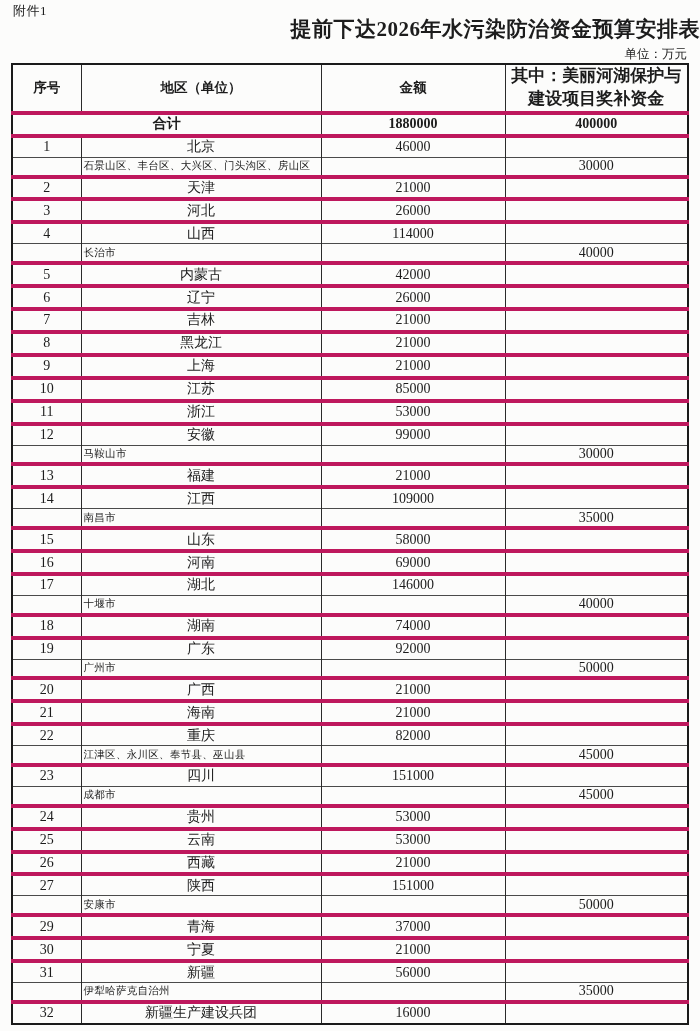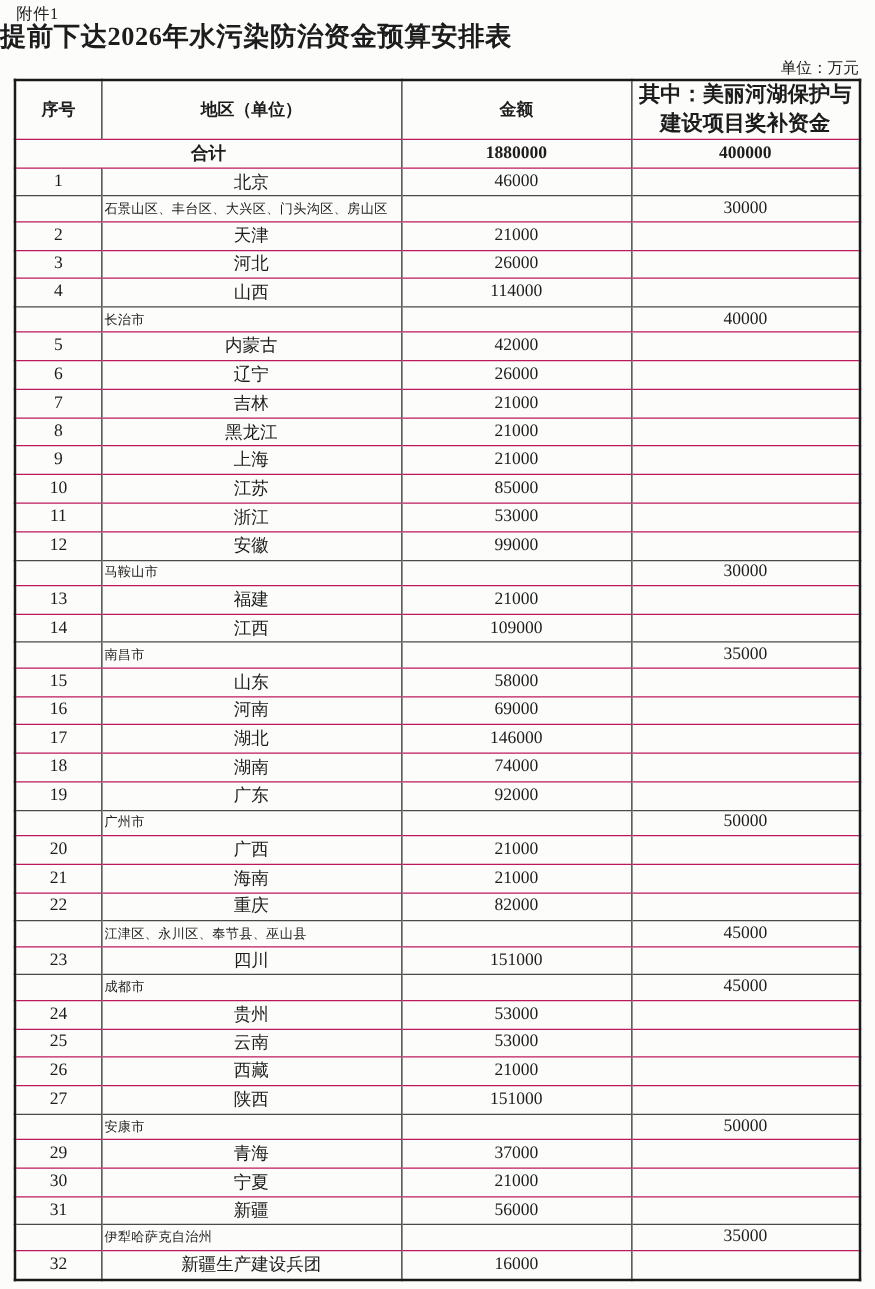--- a/index.html
+++ b/index.html
@@ -18,21 +18,21 @@
     top: 2px;
     font-size: 13px;
     letter-spacing: 0.5px;
   }
   .title {
     position: absolute;
     left: 0;
     right: 0;
     top: 15px;
     margin: 0;
-    text-align: left;
+    text-align: right;
     font-size: 21px;
     font-weight: bold;
     letter-spacing: 0.5px;
   }
   .unit-label {
     position: absolute;
     right: 13px;
     top: 46px;
     font-size: 12.5px;
   }
@@ -61,21 +61,21 @@
   th:first-child, td:first-child { border-left: none; }
   thead tr { height: 42px; }
   thead th {
     font-family: "Liberation Sans", sans-serif;
     font-weight: bold;
     font-size: 13.5px;
     white-space: normal;
     line-height: 1.35;
   }
   thead th.award-h { font-size: 17px; }
-  tbody tr { border-top: 1px solid #be185d; }
+  tbody tr { border-top: 4px solid #be185d; }
   tbody tr.sub { border-top: 1px solid #4a4a4a; }
   tbody td { font-size: 14px; }
   tbody tr.total td { font-weight: bold; }
   tbody tr.sub td.region-cell {
     text-align: left;
     font-size: 10.5px;
     padding-left: 2px;
     letter-spacing: 0.3px;
   }
 </style>
@@ -229,20 +229,26 @@
     <td class="region-cell">河南</td>
     <td class="amount-cell">69000</td>
     <td class="award-cell"></td>
   </tr>
       <tr>
     <td class="no-cell">17</td>
     <td class="region-cell">湖北</td>
     <td class="amount-cell">146000</td>
     <td class="award-cell"></td>
   </tr>
+      <tr class="sub">
+    <td class="no-cell"></td>
+    <td class="region-cell">十堰市</td>
+    <td class="amount-cell"></td>
+    <td class="award-cell">40000</td>
+  </tr>
       <tr>
     <td class="no-cell">18</td>
     <td class="region-cell">湖南</td>
     <td class="amount-cell">74000</td>
     <td class="award-cell"></td>
   </tr>
       <tr>
     <td class="no-cell">19</td>
     <td class="region-cell">广东</td>
     <td class="amount-cell">92000</td>

